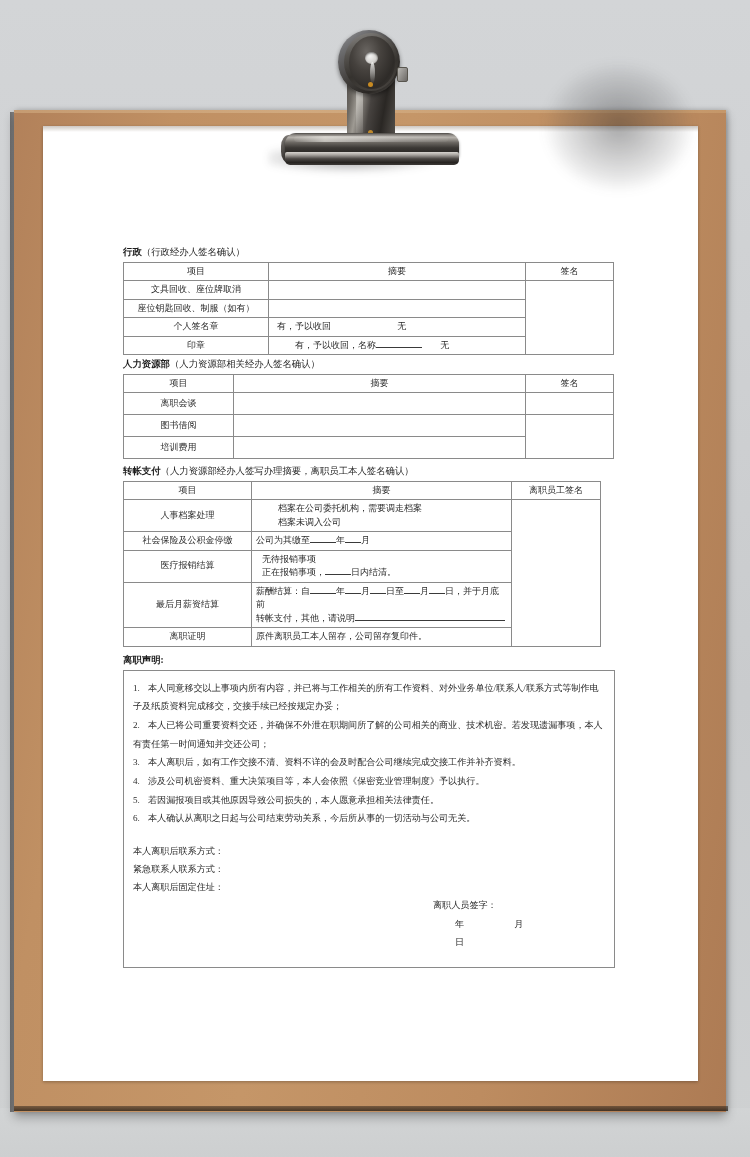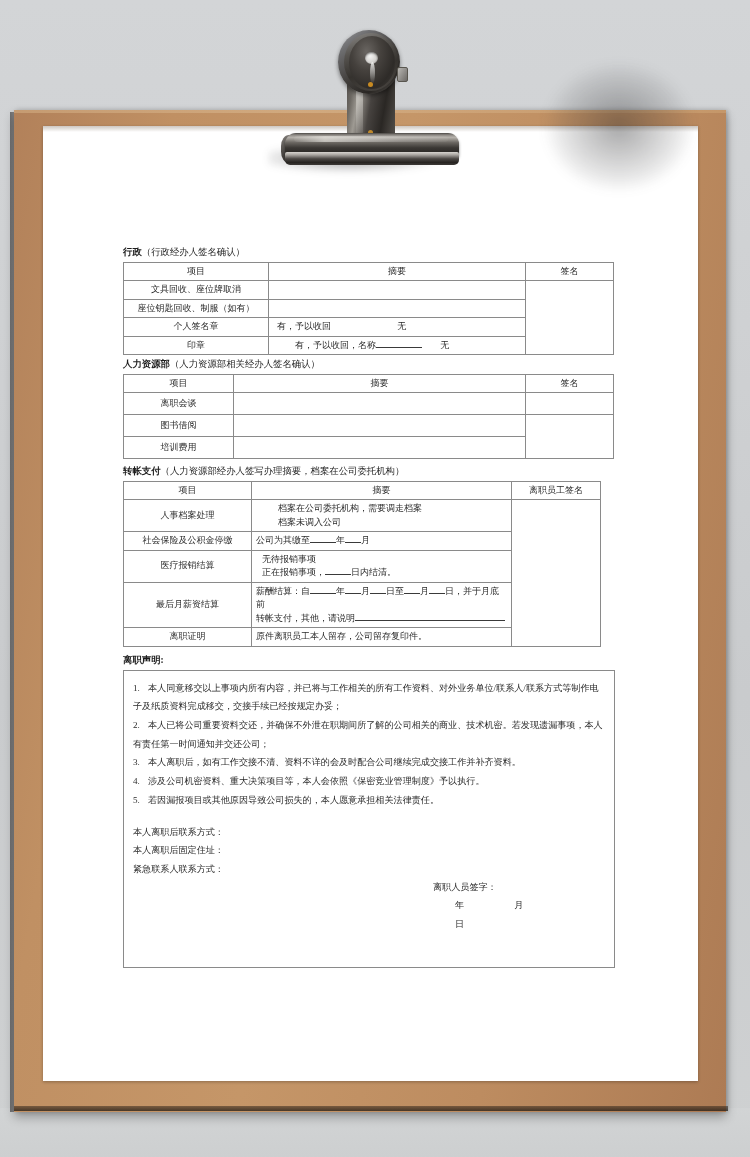--- a/index.html
+++ b/index.html
@@ -285,21 +285,21 @@
           <tr>
             <td class="c" style="height:17px">培训费用</td>
             <td class="l"></td>
           </tr>
         </tbody>
       </table>
     </div>
 
     <div class="sec" style="left:80px;top:339px;">
       <div class="sec-title">
-        <b>转帐支付</b><span>（人力资源部经办人签写办理摘要，档案在公司委托机构）</span>
+        <b>转帐支付</b><span>（人力资源部经办人签写办理摘要，离职员工本人签名确认）</span>
       </div>
       <table class="form">
         <colgroup>
             <col style="width:128px">
             <col style="width:260px">
             <col style="width:89px">
           </colgroup>
         <tbody>
           <tr>
             <td class="c">项目</td>
@@ -343,26 +343,27 @@
     </div>
 
     <div class="sec" style="left:80px;top:528px;width:492px;">
       <div class="decl-title">离职声明:</div>
       <div class="decl-box" style="width:492px;height:298px;">
         <div class="decl-item"><span class="decl-num">1.</span><span>本人同意移交以上事项内所有内容，并已将与工作相关的所有工作资料、对外业务单位/联系人/联系方式等制作电子及纸质资料完成移交，交接手续已经按规定办妥；</span></div>
         <div class="decl-item"><span class="decl-num">2.</span><span>本人已将公司重要资料交还，并确保不外泄在职期间所了解的公司相关的商业、技术机密。若发现遗漏事项，本人有责任第一时间通知并交还公司；</span></div>
         <div class="decl-item"><span class="decl-num">3.</span><span>本人离职后，如有工作交接不清、资料不详的会及时配合公司继续完成交接工作并补齐资料。</span></div>
         <div class="decl-item"><span class="decl-num">4.</span><span>涉及公司机密资料、重大决策项目等，本人会依照《保密竞业管理制度》予以执行。</span></div>
         <div class="decl-item"><span class="decl-num">5.</span><span>若因漏报项目或其他原因导致公司损失的，本人愿意承担相关法律责任。</span></div>
+        <div class="decl-item"><span class="decl-num">6.</span><span>本人确认从离职之日起与公司结束劳动关系，今后所从事的一切活动与公司无关。</span></div>
 
         <div class="decl-blank"></div>
 
         <div class="decl-field">本人离职后联系方式：</div>
+        <div class="decl-field">紧急联系人联系方式：</div>
         <div class="decl-field">本人离职后固定住址：</div>
-        <div class="decl-field">紧急联系人联系方式：</div>
 
         <div class="sign-area">离职人员签字：</div>
         <div class="sign-date">年        月        日</div>
       </div>
     </div>
 
   </div>
 </div>
 
 </body></html>

